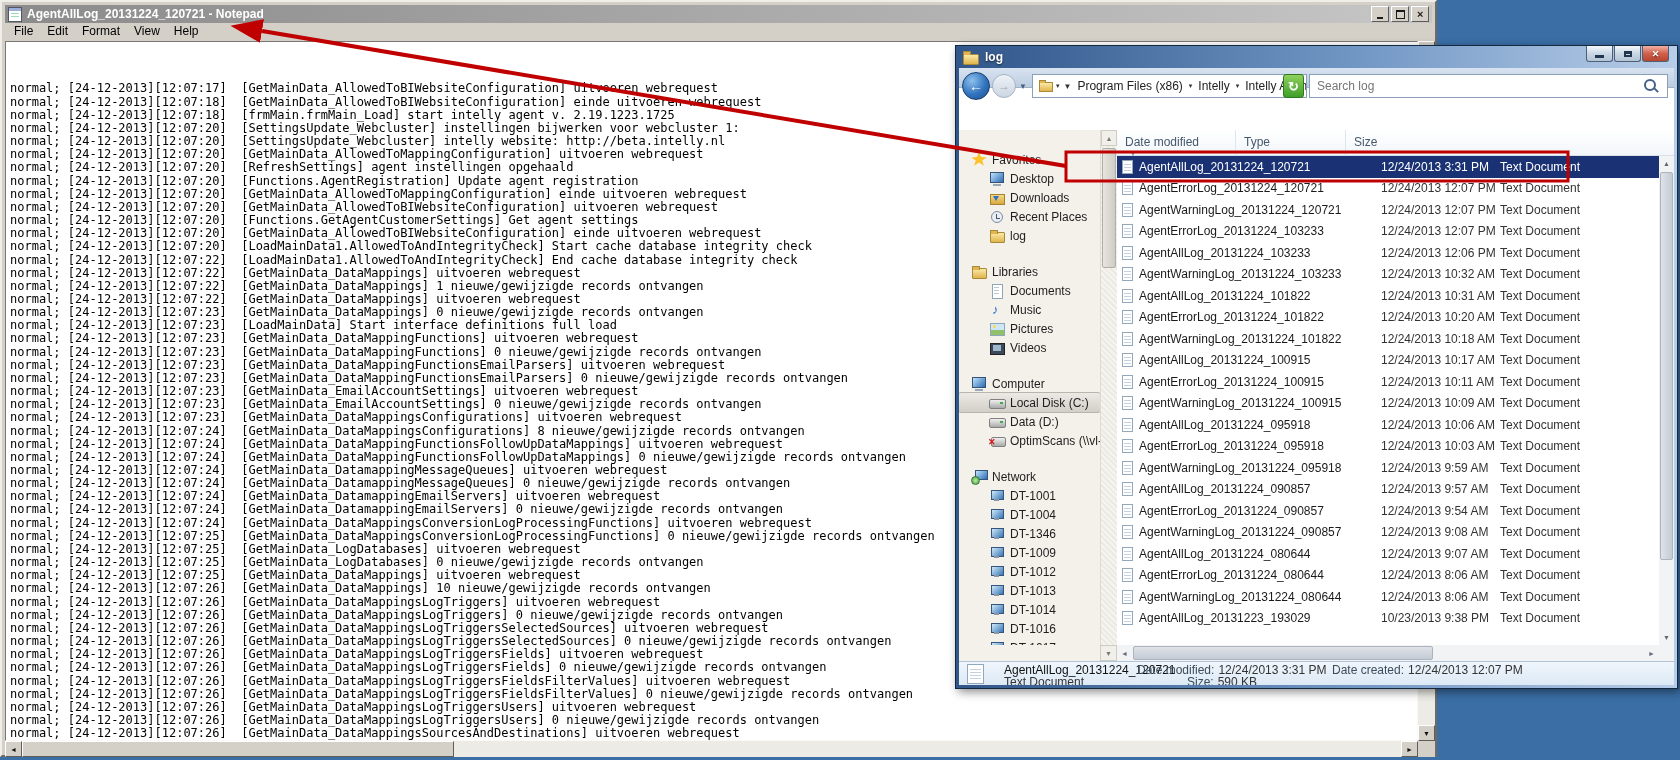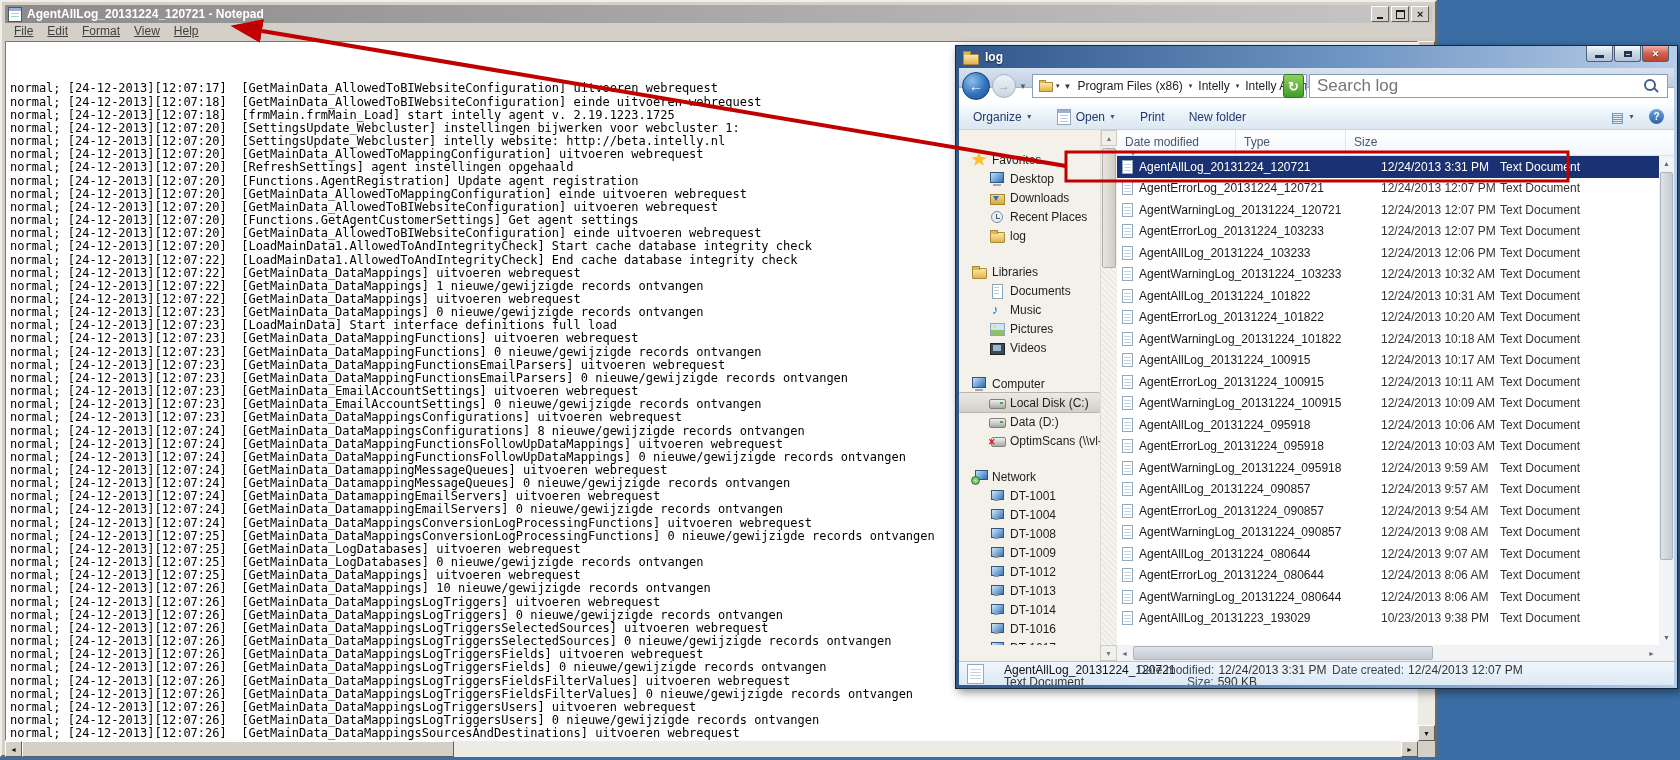--- a/index.html
+++ b/index.html
@@ -17,21 +17,21 @@
                   background:repeating-linear-gradient(to bottom,#9db 0 1px,transparent 1px 3px);}
   .np-title{color:#fff;font-weight:bold;font-size:12px;white-space:nowrap;}
   .np-btns{margin-left:auto;display:flex;gap:2px;}
   .np-btn{width:16px;height:14px;background:#d4d0c8;border:1px solid;border-color:#fff #5f5d58 #5f5d58 #fff;
           display:flex;align-items:center;justify-content:center;}
   .g-min{width:6px;height:2px;background:#1a1a1a;margin-top:7px;}
   .g-max{width:7px;height:6px;border:1px solid #1a1a1a;border-top-width:2px;}
   .g-close{font-size:11px;font-weight:bold;color:#1a1a1a;line-height:1;}
   .g-close::before{content:"×";}
   .np-menubar{position:absolute;left:3px;top:21px;right:3px;height:15px;display:flex;align-items:center;
-              font-size:12px;color:#404040;padding-left:2px;text-decoration:underline;}
+              font-size:12px;color:#000000;padding-left:2px;}
   .np-menu{padding:0 7px;}
   .np-text{position:absolute;left:3px;top:39px;width:1413px;height:700px;background:#fff;
            border:1px solid;border-color:#7a7874 #fbfaf7 #fbfaf7 #7a7874;box-sizing:border-box;
            overflow:hidden;font-family:"DejaVu Sans Mono",monospace;font-size:12px;line-height:13.15px;
            white-space:pre;color:#000;padding:1px 0 0 4px;}
   .np-vscroll{position:absolute;left:1416px;top:39px;width:17px;height:700px;background:#ecebe5;}
   .np-hscroll{position:absolute;left:3px;top:739px;width:1413px;height:16px;background:#ecebe5;}
   .np-corner{position:absolute;left:1416px;top:739px;width:17px;height:16px;background:#d4d0c8;}
   .np-sbtn{position:absolute;width:17px;height:16px;background:#d4d0c8;border:1px solid;
            border-color:#fff #5f5d58 #5f5d58 #fff;box-sizing:border-box;color:#111;font-size:7px;
@@ -91,21 +91,21 @@
   .crumb:last-of-type .crumb-sep{display:none;}
   .crumb-enddrop{margin-left:auto;font-size:8px;color:#333;padding-right:3px;}
   .crumb-enddrop::before{content:"▼";}
   .refresh-btn{position:absolute;left:324px;top:6px;width:21px;height:24px;border-radius:3px;
                background:linear-gradient(#8fd15c,#3f9e2a);border:1px solid #2f7a1f;box-sizing:border-box;
                color:#fff;display:flex;align-items:center;justify-content:center;}
   .refresh-btn::before{content:"↻";font-size:13px;font-weight:bold;}
   .searchwrap{position:absolute;left:350px;top:6px;width:359px;height:24px;background:#fff;
               border:1px solid #8aa0b8;box-sizing:border-box;display:flex;align-items:center;padding:0 5px;}
   .searchwrap input{border:none;outline:none;flex:1;font-family:"Liberation Sans",sans-serif;
-                    font-size:17px;color:#444;background:transparent;min-width:0;}
+                    font-size:12px;color:#444;background:transparent;min-width:0;}
   .searchwrap input::placeholder{color:#767676;opacity:1;}
   .mag{width:8px;height:8px;border:2px solid #44608a;border-radius:50%;position:relative;margin:0 6px 2px 4px;flex:none;}
   .mag::after{content:"";position:absolute;width:6px;height:2px;background:#44608a;
               transform:rotate(45deg);right:-5px;bottom:-2px;}
   .ex-toolbar{position:absolute;top:36px;left:0;right:0;height:26px;
               background:linear-gradient(#fbfdfe,#eaf1f8 45%,#dce7f2);border-bottom:1px solid #c6d2e0;
               box-sizing:border-box;display:flex;align-items:center;font-size:12px;color:#1e3c6b;padding:0 10px 0 14px;}
   .tb-item{display:flex;align-items:center;white-space:nowrap;}
   .tb-drop{font-size:7px;color:#3c5a7e;margin-left:4px;}
   .tb-drop::before{content:"▼";}
@@ -310,43 +310,20 @@
             </span>
 
           </div>
         <span class="refresh-btn"></span>
         <div class="searchwrap">
           <input type="text" placeholder="Search log" style="">
           <span class="mag"></span>
         </div>
       </div>
 
-      <div class="ex-toolbar">
-        <span class="tb-item tb-gap">
-          <span>Organize</span>
-          <span class="tb-drop"></span>
-        </span>
-        <span class="tb-item tb-gap">
-          <span class="tb-openicon"></span>
-          <span>Open</span>
-          <span class="tb-drop"></span>
-        </span>
-        <span class="tb-item tb-gap">
-          <span>Print</span>
-        </span>
-        <span class="tb-item">
-          <span>New folder</span>
-        </span>
-        <span class="tb-right">
-          <span class="tb-views">
-              <span class="tb-drop"></span>
-            </span>
-          <span class="tb-help"></span>
-        </span>
-      </div>
 
       <div class="ex-main">
         <div class="ex-sidebar">
 
             <div class="sb-item root">
               <span class="sbicon star"></span>
               <span class="sb-label">Favorites</span>
             </div>
 
             <div class="sb-item child">
@@ -424,21 +401,21 @@
               <span class="sb-label">DT-1001</span>
             </div>
 
             <div class="sb-item child">
               <span class="sbicon pc"></span>
               <span class="sb-label">DT-1004</span>
             </div>
 
             <div class="sb-item child">
               <span class="sbicon pc"></span>
-              <span class="sb-label">DT-1008</span>
+              <span class="sb-label">DT-1346</span>
             </div>
 
             <div class="sb-item child">
               <span class="sbicon pc"></span>
               <span class="sb-label">DT-1009</span>
             </div>
 
             <div class="sb-item child">
               <span class="sbicon pc"></span>
               <span class="sb-label">DT-1012</span>

